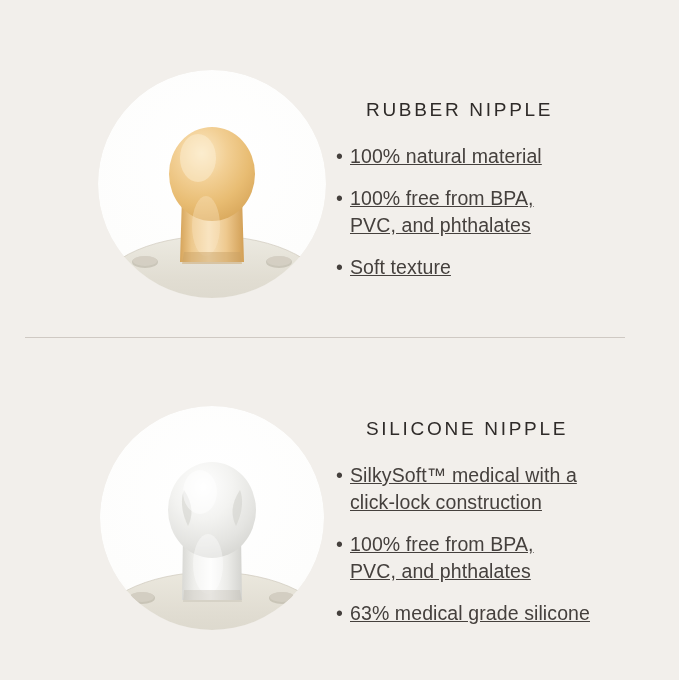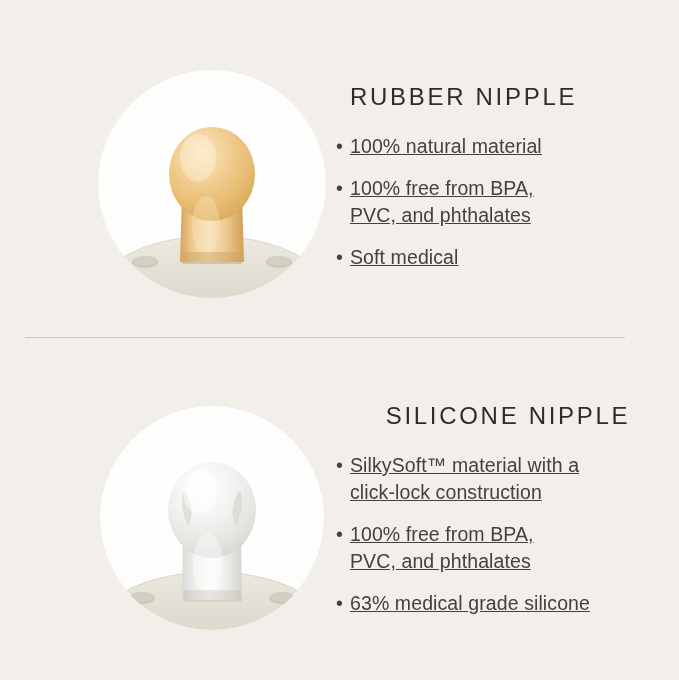--- a/index.html
+++ b/index.html
@@ -43,32 +43,32 @@
   }
 
   .text-col {
     position: absolute;
     left: 336px;
     top: 0;
     width: 330px;
   }
 
   .section-title {
-    margin: 0;
-    font-size: 24px;
+    margin: 16px;
+    font-size: 19px;
     font-weight: 500;
     letter-spacing: 2.7px;
     color: #2f2b29;
     text-transform: uppercase;
     white-space: nowrap;
   }
   #panel-rubber .text-col   { padding-top: 83px; }
   #panel-rubber .text-col .section-title { padding-left: 14px; }
   #panel-silicone .text-col { padding-top: 62px; }
-  #panel-silicone .text-col .section-title { padding-left: 14px; text-align: center; }
+  #panel-silicone .text-col .section-title { padding-left: 14px; }
 
   .bullet-list {
     list-style: none;
     margin: 0;
     padding: 0;
   }
   #panel-rubber .bullet-list   { margin-top: 22px; }
   #panel-silicone .bullet-list { margin-top: 22px; }
 
   .bullet-item {
@@ -174,21 +174,21 @@
         <span class="bullet-dot">•</span>
         <span class="bullet-text">100% natural material</span>
       </li>
       <li class="bullet-item">
         <span class="bullet-dot">•</span>
         <span class="bullet-text">100% free from BPA,
 PVC, and phthalates</span>
       </li>
       <li class="bullet-item">
         <span class="bullet-dot">•</span>
-        <span class="bullet-text">Soft medical</span>
+        <span class="bullet-text">Soft texture</span>
       </li>
     </ul>
   </div>
 </section>
 
 <div class="divider" style="background: rgb(207, 201, 195);"></div>
 
 <section class="panel" id="panel-silicone">
 
   <figure class="product-figure">
@@ -250,21 +250,21 @@
       </g>
     </svg>
   </figure>
 
   <div class="text-col">
     <h2 class="section-title">SILICONE NIPPLE</h2>
 
     <ul class="bullet-list">
       <li class="bullet-item">
         <span class="bullet-dot">•</span>
-        <span class="bullet-text">SilkySoft™ material with a
+        <span class="bullet-text">SilkySoft™ medical with a
 click-lock construction</span>
       </li>
       <li class="bullet-item">
         <span class="bullet-dot">•</span>
         <span class="bullet-text">100% free from BPA,
 PVC, and phthalates</span>
       </li>
       <li class="bullet-item">
         <span class="bullet-dot">•</span>
         <span class="bullet-text">63% medical grade silicone</span>

